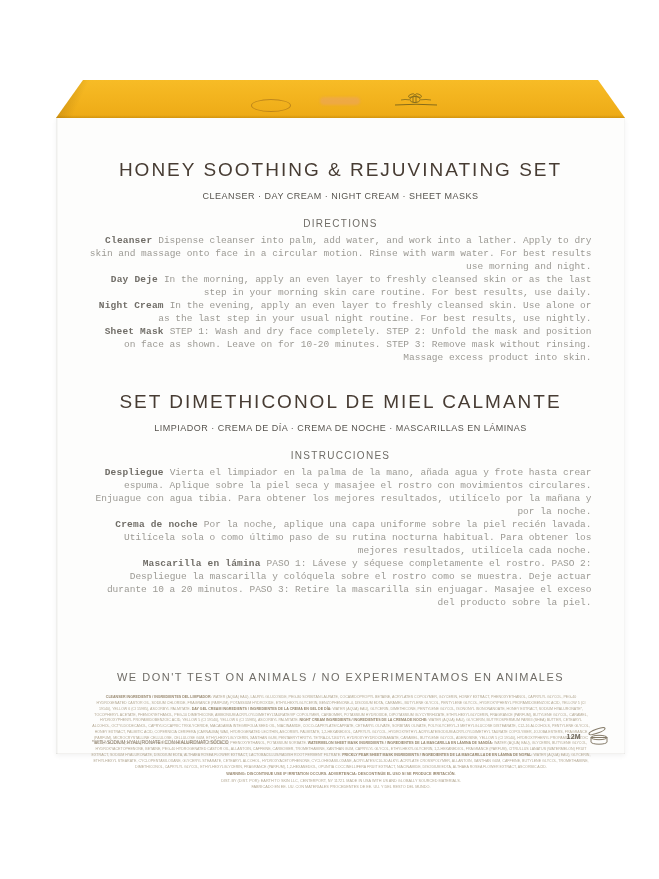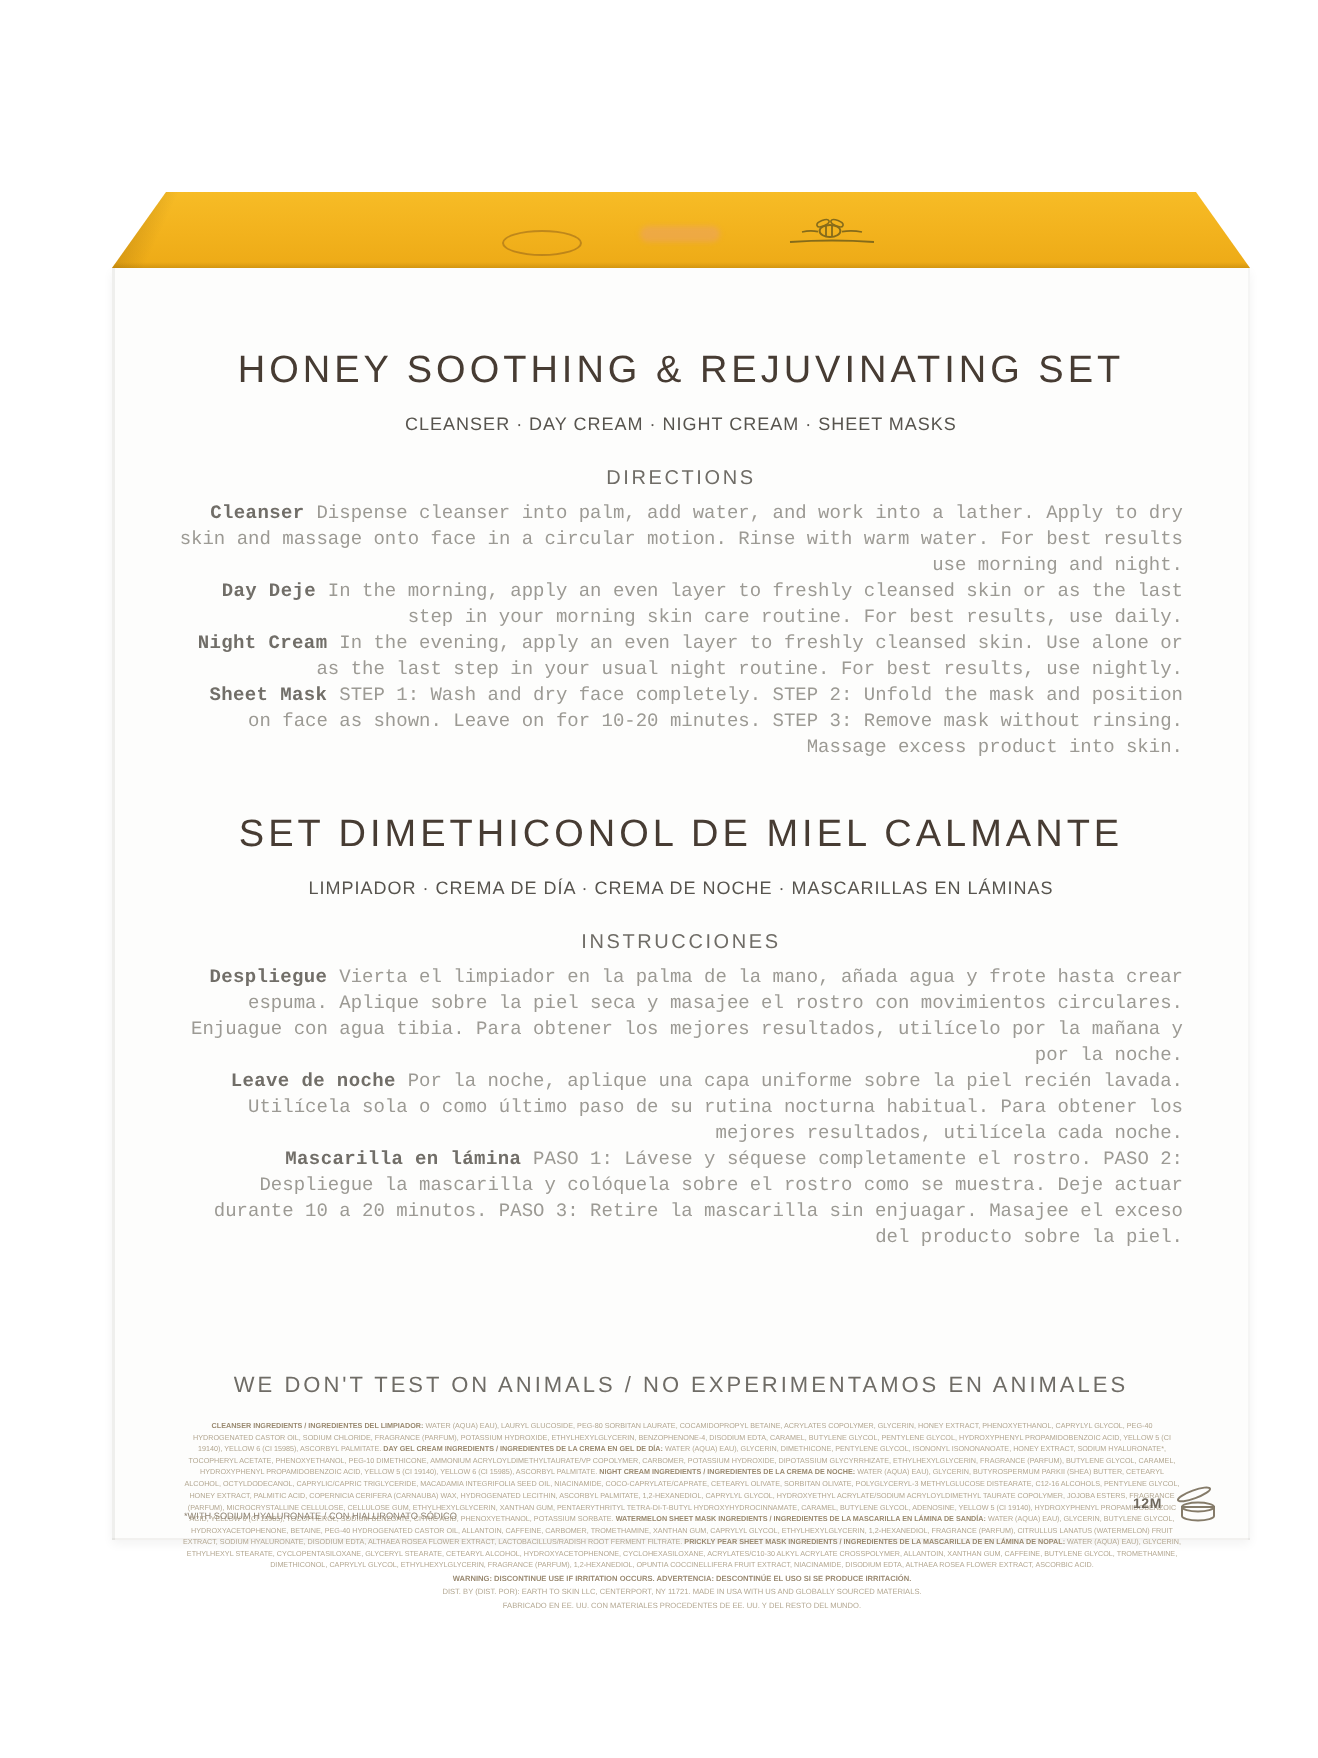--- a/index.html
+++ b/index.html
@@ -1,18 +1,18 @@
 <!DOCTYPE html>
 <html><head>
 <meta charset="utf-8">
 <style>
   html,body{margin:0;padding:0;background:#ffffff;}
   .stage{position:relative;width:659px;height:879px;background:#ffffff;overflow:hidden;
          font-family:"Liberation Sans",sans-serif;-webkit-font-smoothing:antialiased;}
-  .box{position:absolute;left:56px;top:96px;width:569px;height:674px;}
+  .box{position:absolute;left:56px;top:80px;width:569px;height:674px;}
 
   
   .flap{position:absolute;top:0;left:0;width:569px;height:38px;
         background:linear-gradient(180deg,#F7BC26 0%,#F2B21D 55%,#EDAA16 100%);
         clip-path:polygon(27px 0,542px 0,569px 38px,0 38px);}
   .flap:before{content:'';position:absolute;left:0;top:0;width:34px;height:100%;
         background:linear-gradient(115deg,rgba(125,80,8,.45),rgba(125,80,8,0) 65%);}
   .flap:after{content:'';position:absolute;left:0;bottom:0;width:100%;height:3px;
         background:linear-gradient(rgba(140,95,0,0),rgba(140,95,0,.25));}
   .seal{position:absolute;left:195px;top:19px;width:38px;height:11px;border:1px solid rgba(150,100,25,.55);
@@ -84,21 +84,21 @@
           <p class="para"><b>Night Cream </b>In the evening, apply an even layer to freshly cleansed skin. Use alone or as the last step in your usual night routine. For best results, use nightly.</p>
           <p class="para"><b>Sheet Mask </b>STEP 1: Wash and dry face completely. STEP 2: Unfold the mask and position on face as shown. Leave on for 10-20 minutes. STEP 3: Remove mask without rinsing. Massage excess product into skin.</p>
         </div>
 
       <h2 class="es-title">SET DIMETHICONOL DE MIEL CALMANTE</h2>
       <div class="subtitle">LIMPIADOR · CREMA DE DÍA · CREMA DE NOCHE · MASCARILLAS EN LÁMINAS</div>
 
       <div class="sec-head">INSTRUCCIONES</div>
       <div class="paras">
           <p class="para"><b>Despliegue </b>Vierta el limpiador en la palma de la mano, añada agua y frote hasta crear espuma. Aplique sobre la piel seca y masajee el rostro con movimientos circulares. Enjuague con agua tibia. Para obtener los mejores resultados, utilícelo por la mañana y por la noche.</p>
-          <p class="para"><b>Leave de noche </b>Por la noche, aplique una capa uniforme sobre la piel recién lavada. Utilícela sola o como último paso de su rutina nocturna habitual. Para obtener los mejores resultados, utilícela cada noche.</p>
+          <p class="para"><b>Crema de noche </b>Por la noche, aplique una capa uniforme sobre la piel recién lavada. Utilícela sola o como último paso de su rutina nocturna habitual. Para obtener los mejores resultados, utilícela cada noche.</p>
           <p class="para"><b>Mascarilla en lámina </b>PASO 1: Lávese y séquese completamente el rostro. PASO 2: Despliegue la mascarilla y colóquela sobre el rostro como se muestra. Deje actuar durante 10 a 20 minutos. PASO 3: Retire la mascarilla sin enjuagar. Masajee el exceso del producto sobre la piel.</p>
         </div>
 
       <div class="cruelty">WE DON'T TEST ON ANIMALS / NO EXPERIMENTAMOS EN ANIMALES</div>
 
       <div class="fineprint-wrap">
         <div class="fineprint">
           <p class="ing"><b>CLEANSER INGREDIENTS / INGREDIENTES DEL LIMPIADOR: </b>WATER (AQUA) EAU), LAURYL GLUCOSIDE, PEG-80 SORBITAN LAURATE, COCAMIDOPROPYL BETAINE, ACRYLATES COPOLYMER, GLYCERIN, HONEY EXTRACT, PHENOXYETHANOL, CAPRYLYL GLYCOL, PEG-40 HYDROGENATED CASTOR OIL, SODIUM CHLORIDE, FRAGRANCE (PARFUM), POTASSIUM HYDROXIDE, ETHYLHEXYLGLYCERIN, BENZOPHENONE-4, DISODIUM EDTA, CARAMEL, BUTYLENE GLYCOL, PENTYLENE GLYCOL, HYDROXYPHENYL PROPAMIDOBENZOIC ACID, YELLOW 5 (CI 19140), YELLOW 6 (CI 15985), ASCORBYL PALMITATE. <b>DAY GEL CREAM INGREDIENTS / INGREDIENTES DE LA CREMA EN GEL DE DÍA: </b>WATER (AQUA) EAU), GLYCERIN, DIMETHICONE, PENTYLENE GLYCOL, ISONONYL ISONONANOATE, HONEY EXTRACT, SODIUM HYALURONATE*, TOCOPHERYL ACETATE, PHENOXYETHANOL, PEG-10 DIMETHICONE, AMMONIUM ACRYLOYLDIMETHYLTAURATE/VP COPOLYMER, CARBOMER, POTASSIUM HYDROXIDE, DIPOTASSIUM GLYCYRRHIZATE, ETHYLHEXYLGLYCERIN, FRAGRANCE (PARFUM), BUTYLENE GLYCOL, CARAMEL, HYDROXYPHENYL PROPAMIDOBENZOIC ACID, YELLOW 5 (CI 19140), YELLOW 6 (CI 15985), ASCORBYL PALMITATE. <b>NIGHT CREAM INGREDIENTS / INGREDIENTES DE LA CREMA DE NOCHE: </b>WATER (AQUA) EAU), GLYCERIN, BUTYROSPERMUM PARKII (SHEA) BUTTER, CETEARYL ALCOHOL, OCTYLDODECANOL, CAPRYLIC/CAPRIC TRIGLYCERIDE, MACADAMIA INTEGRIFOLIA SEED OIL, NIACINAMIDE, COCO-CAPRYLATE/CAPRATE, CETEARYL OLIVATE, SORBITAN OLIVATE, POLYGLYCERYL-3 METHYLGLUCOSE DISTEARATE, C12-16 ALCOHOLS, PENTYLENE GLYCOL, HONEY EXTRACT, PALMITIC ACID, COPERNICIA CERIFERA (CARNAUBA) WAX, HYDROGENATED LECITHIN, ASCORBYL PALMITATE, 1,2-HEXANEDIOL, CAPRYLYL GLYCOL, HYDROXYETHYL ACRYLATE/SODIUM ACRYLOYLDIMETHYL TAURATE COPOLYMER, JOJOBA ESTERS, FRAGRANCE (PARFUM), MICROCRYSTALLINE CELLULOSE, CELLULOSE GUM, ETHYLHEXYLGLYCERIN, XANTHAN GUM, PENTAERYTHRITYL TETRA-DI-T-BUTYL HYDROXYHYDROCINNAMATE, CARAMEL, BUTYLENE GLYCOL, ADENOSINE, YELLOW 5 (CI 19140), HYDROXYPHENYL PROPAMIDOBENZOIC ACID, YELLOW 6 (CI 15985), TOCOPHEROL, SODIUM BENZOATE, CITRIC ACID, PHENOXYETHANOL, POTASSIUM SORBATE. <b>WATERMELON SHEET MASK INGREDIENTS / INGREDIENTES DE LA MASCARILLA EN LÁMINA DE SANDÍA: </b>WATER (AQUA) EAU), GLYCERIN, BUTYLENE GLYCOL, HYDROXYACETOPHENONE, BETAINE, PEG-40 HYDROGENATED CASTOR OIL, ALLANTOIN, CAFFEINE, CARBOMER, TROMETHAMINE, XANTHAN GUM, CAPRYLYL GLYCOL, ETHYLHEXYLGLYCERIN, 1,2-HEXANEDIOL, FRAGRANCE (PARFUM), CITRULLUS LANATUS (WATERMELON) FRUIT EXTRACT, SODIUM HYALURONATE, DISODIUM EDTA, ALTHAEA ROSEA FLOWER EXTRACT, LACTOBACILLUS/RADISH ROOT FERMENT FILTRATE. <b>PRICKLY PEAR SHEET MASK INGREDIENTS / INGREDIENTES DE LA MASCARILLA DE EN LÁMINA DE NOPAL: </b>WATER (AQUA) EAU), GLYCERIN, ETHYLHEXYL STEARATE, CYCLOPENTASILOXANE, GLYCERYL STEARATE, CETEARYL ALCOHOL, HYDROXYACETOPHENONE, CYCLOHEXASILOXANE, ACRYLATES/C10-30 ALKYL ACRYLATE CROSSPOLYMER, ALLANTOIN, XANTHAN GUM, CAFFEINE, BUTYLENE GLYCOL, TROMETHAMINE, DIMETHICONOL, CAPRYLYL GLYCOL, ETHYLHEXYLGLYCERIN, FRAGRANCE (PARFUM), 1,2-HEXANEDIOL, OPUNTIA COCCINELLIFERA FRUIT EXTRACT, NIACINAMIDE, DISODIUM EDTA, ALTHAEA ROSEA FLOWER EXTRACT, ASCORBIC ACID. </p>
           <p class="legal warn">WARNING: DISCONTINUE USE IF IRRITATION OCCURS. ADVERTENCIA: DESCONTINÚE EL USO SI SE PRODUCE IRRITACIÓN.</p>
           <p class="legal">DIST. BY (DIST. POR): EARTH TO SKIN LLC, CENTERPORT, NY 11721. MADE IN USA WITH US AND GLOBALLY SOURCED MATERIALS.</p>

